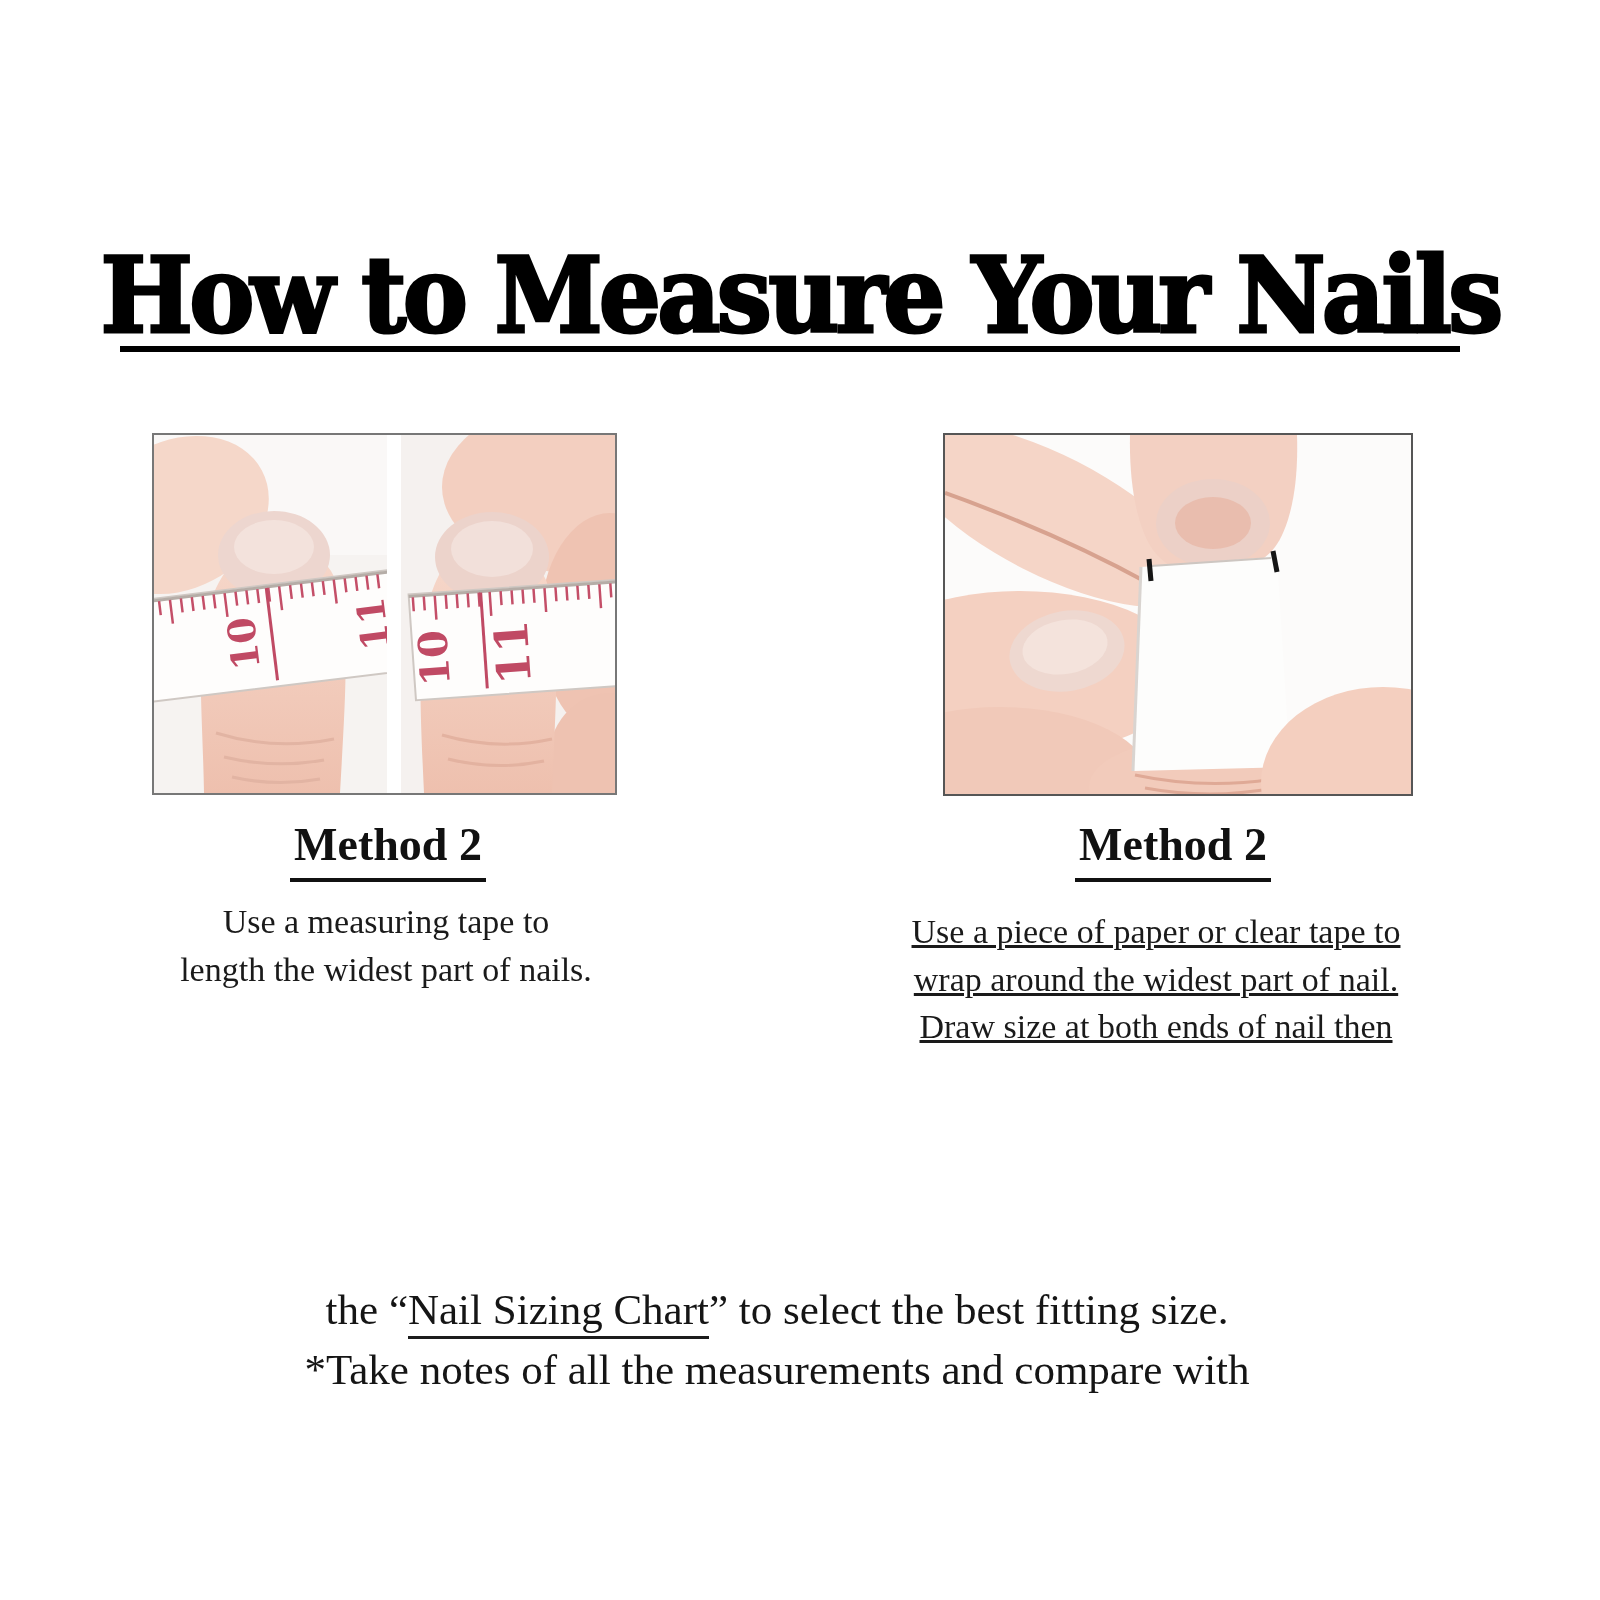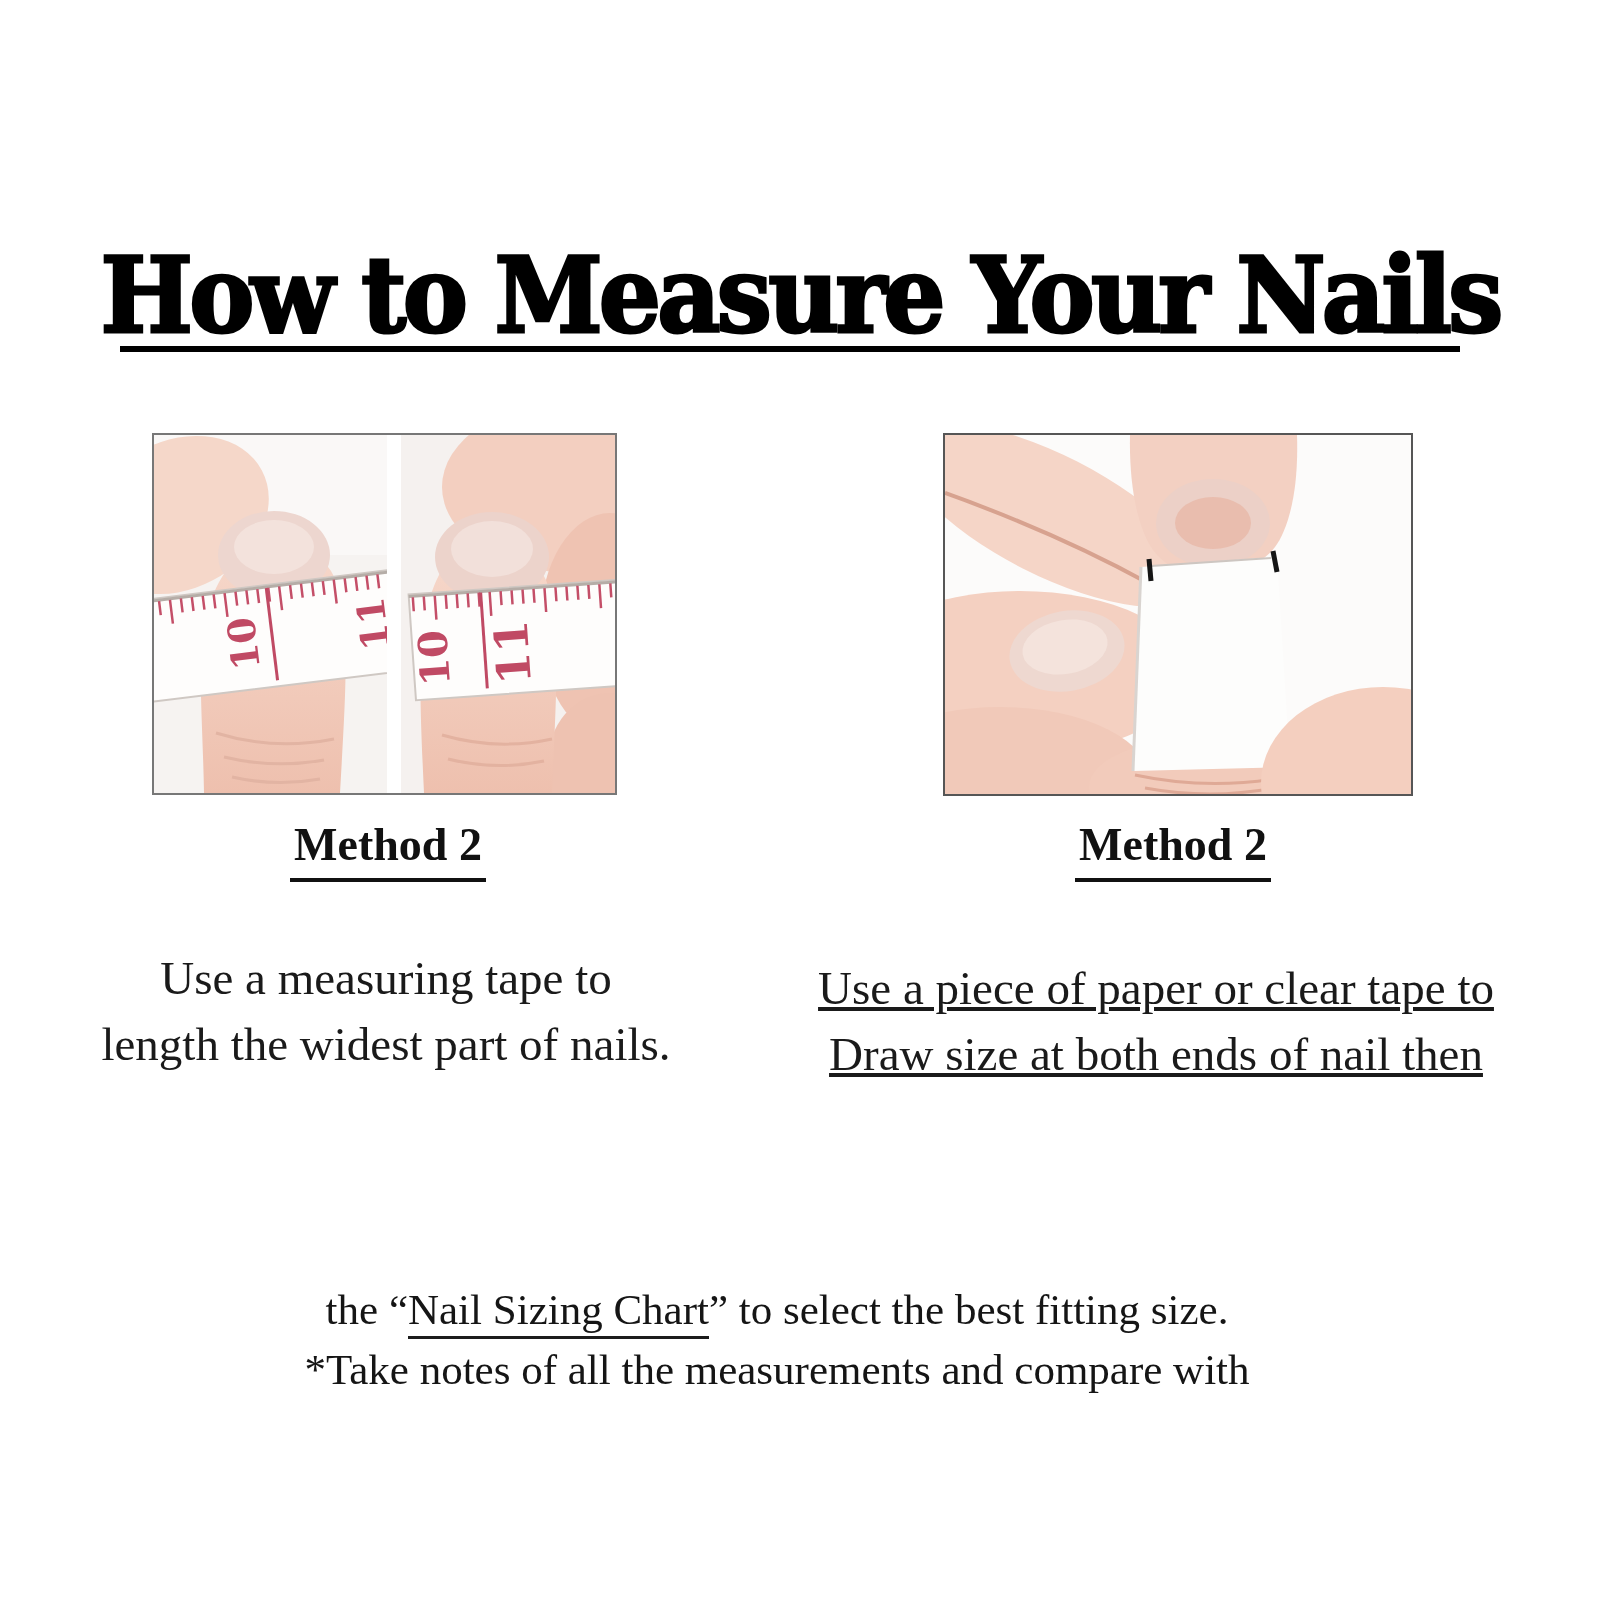--- a/index.html
+++ b/index.html
@@ -15,21 +15,21 @@
   .photo-box{position:absolute;box-sizing:border-box;background:#fff;}
   .photo-box.one{left:152px;top:433px;width:465px;height:362px;border:2px solid #777;}
   .photo-box.two{left:943px;top:433px;width:470px;height:363px;border:2px solid #565656;}
   .photo-box svg{display:block;width:100%;height:100%;}
 
   .method-label{position:absolute;text-align:center;font-size:46px;font-weight:bold;color:#111;}
   .method-label.one{left:188px;top:818px;width:400px;}
   .method-label.two{left:973px;top:818px;width:400px;}
   .method-label span{display:inline-block;border-bottom:4px solid #111;padding:0 4px 7px 4px;}
 
-  .desc{position:absolute;text-align:center;font-size:47px;line-height:1.40;color:#1a1a1a;margin-top:48px;}
+  .desc{position:absolute;text-align:center;font-size:34px;line-height:1.40;color:#1a1a1a;}
   .desc .line{white-space:nowrap;}
   .desc.one{left:36px;top:898px;width:700px;}
   .desc.two{left:731px;top:908px;width:850px;text-decoration:underline;}
 
   .footnote{position:absolute;left:127px;top:1280px;width:1300px;text-align:center;
             font-size:43px;line-height:1.40;color:#151515;}
   .footnote .line{white-space:nowrap;}
   .footnote .chart-ref{border-bottom:3px solid #1c1c1c;padding-bottom:3px;}
 
   .tape-num{font-family:"DejaVu Serif", serif;font-weight:bold;fill:#c04a64;}
@@ -133,20 +133,21 @@
     <span>Method 2</span>
   </div>
 
   <div class="desc one">
     <div class="line">Use a measuring tape to</div>
     <div class="line">length the widest part of nails.</div>
   </div>
 
   <div class="desc two">
     <div class="line">Use a piece of paper  or clear tape to</div>
+    <div class="line">wrap around the widest part of nail.</div>
     <div class="line">Draw size at both ends of nail then</div>
   </div>
 
   <div class="footnote">
     <div class="line"><span>the “</span><span class="chart-ref">Nail Sizing Chart</span><span>” to select the best fitting size.</span></div>
     <div class="line">*Take notes of all the measurements and compare with</div>
   </div>
 
 </div>
 

